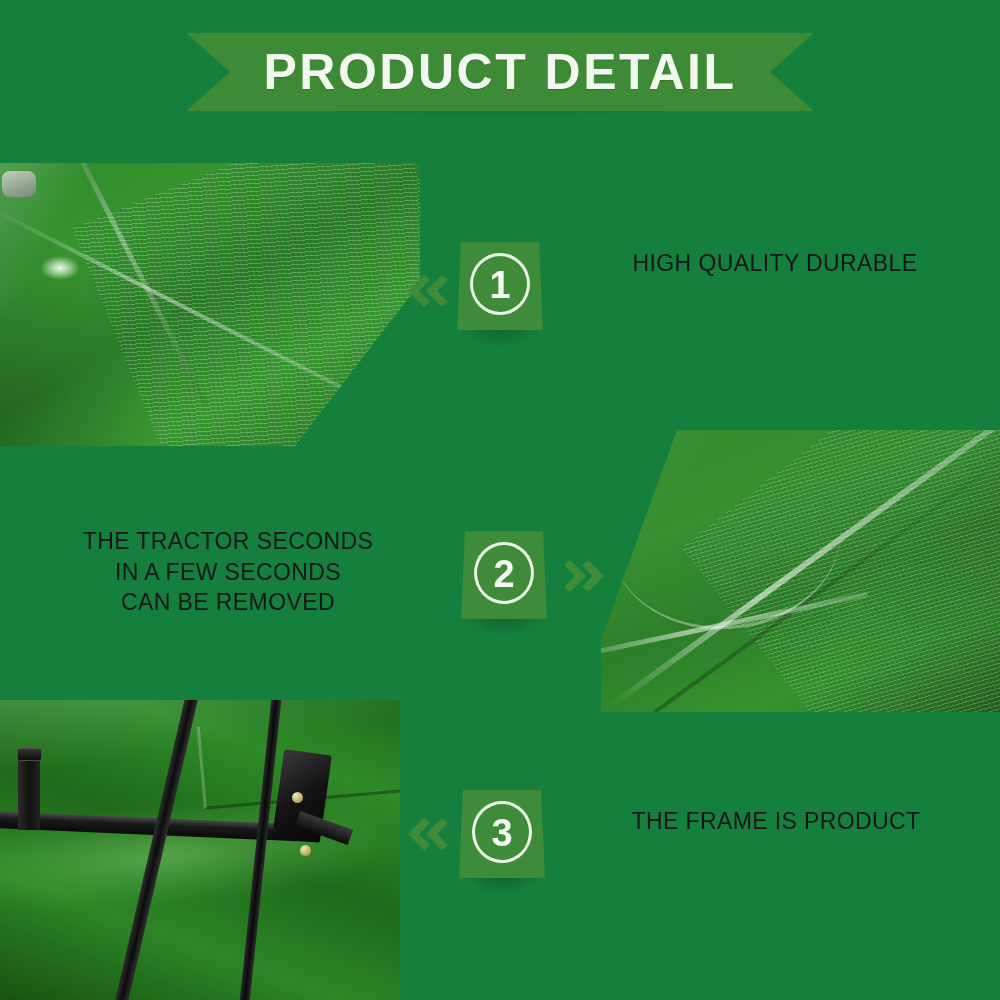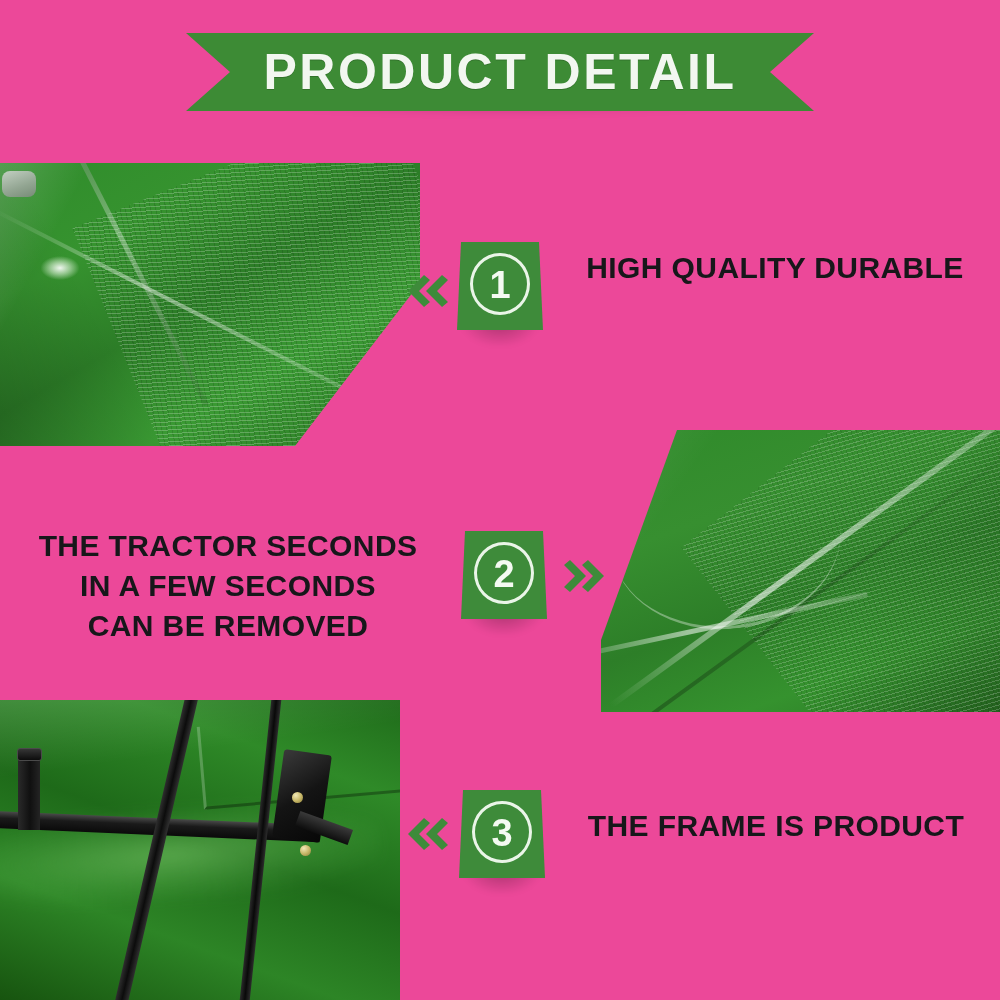--- a/index.html
+++ b/index.html
@@ -10,21 +10,21 @@
   body {
     width: 1000px;
     height: 1000px;
     font-family: "Liberation Sans", sans-serif;
     overflow: hidden;
   }
   .page {
     position: relative;
     width: 1000px;
     height: 1000px;
-    background: #ec4899;
+    background: #15803d;
   }
 
   
   .banner-wrap {
     position: absolute;
     left: 186px;
     top: 33px;
     width: 628px;
     height: 78px;
   }
@@ -349,23 +349,23 @@
     position: absolute;
     width: 46px;
     height: 46px;
   }
   .chev svg { display: block; }
 
   
   .feature-text {
     position: absolute;
     color: #17171a;
-    font-size: 30px;
+    font-size: 23px;
     line-height: 1.33;
-    font-weight: bold;
+    font-weight: normal;
     font-family: "Liberation Sans", sans-serif;
     letter-spacing: 0.4px;
   }
   .feature-text .ln { display: block; white-space: nowrap; }
   .ta-center { text-align: center; }
 </style>
 </head>
 <body>
 
 <div class="page">

